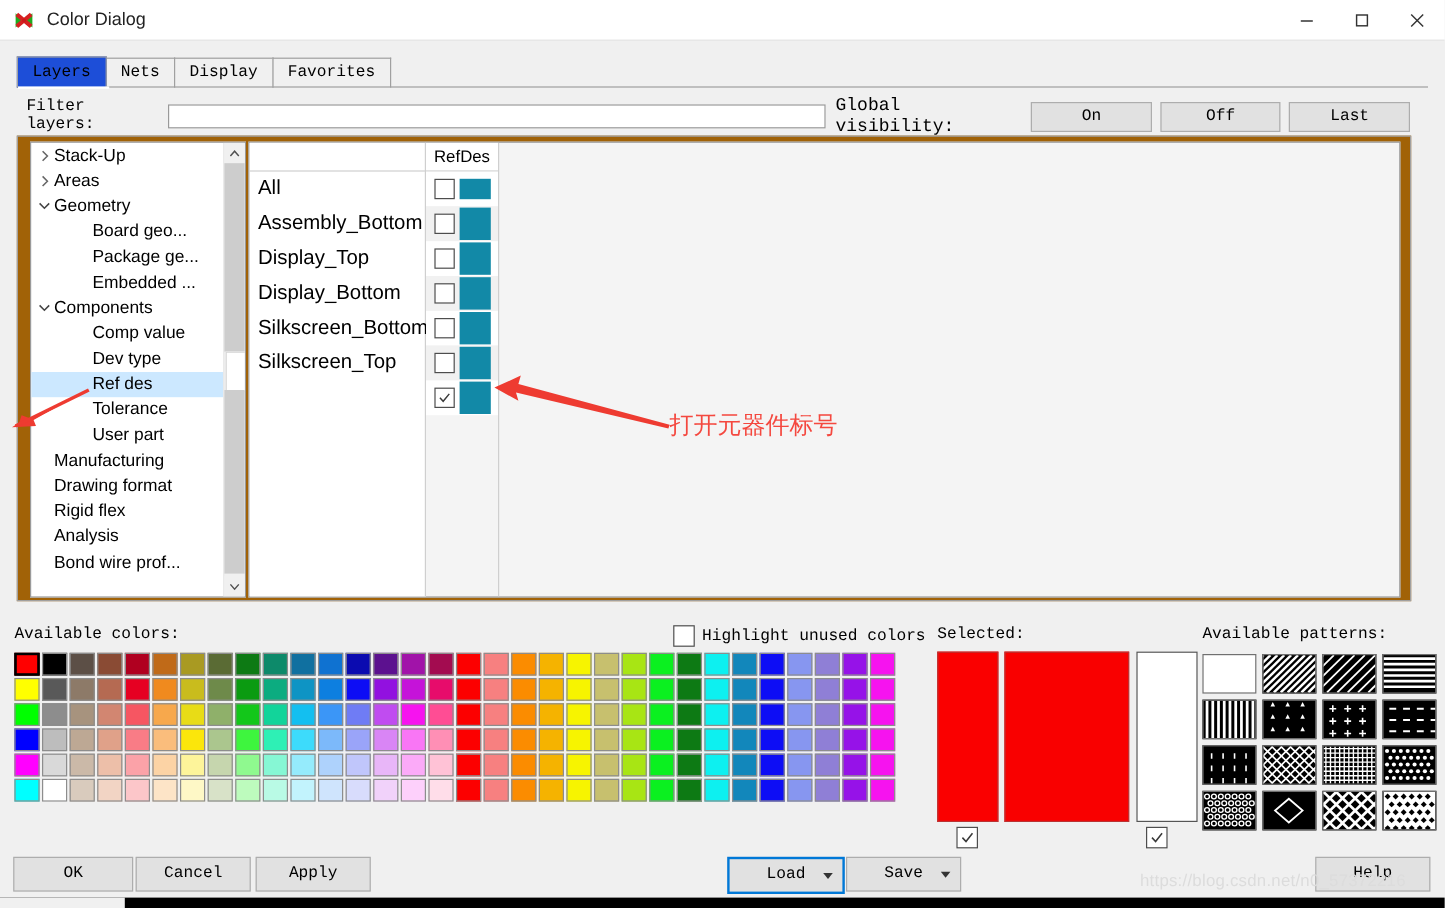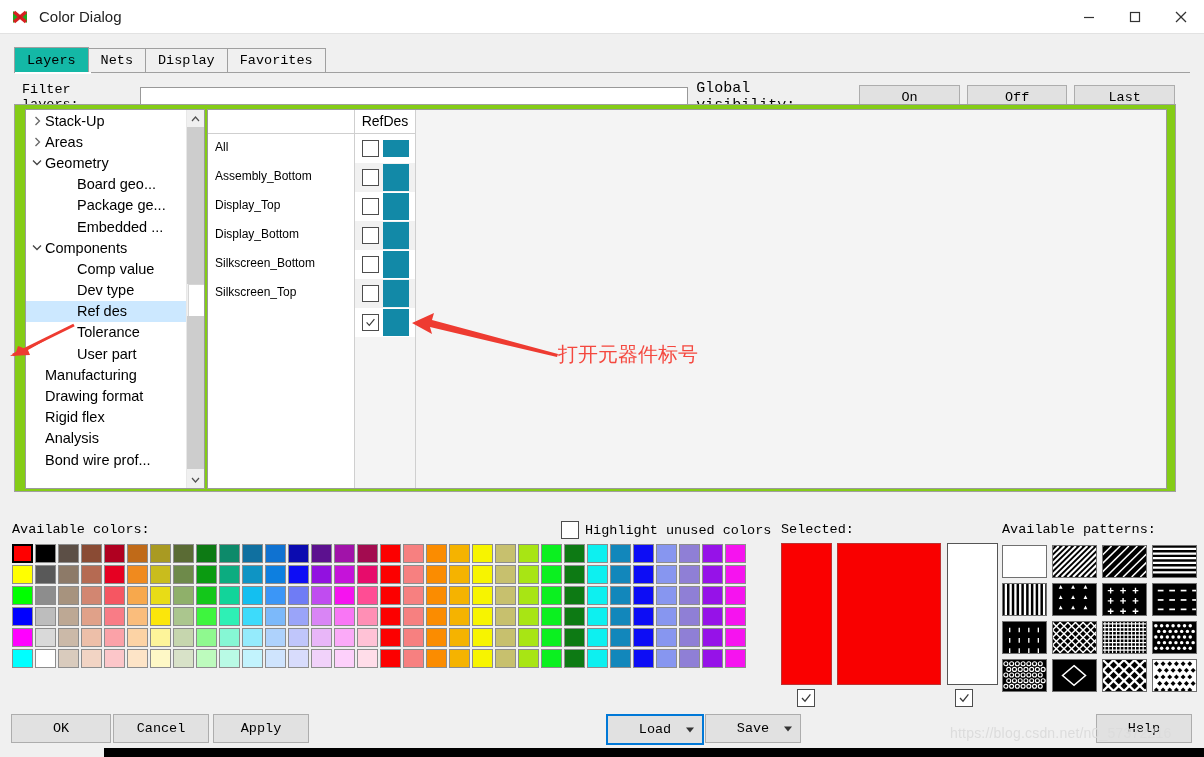--- a/index.html
+++ b/index.html
@@ -25,21 +25,21 @@
   #tabstrip{
     position:absolute;left:14px;top:48px;width:1176px;height:25px;
     display:flex;align-items:flex-end;
   }
   .tab{
     font-family:"Liberation Mono","DejaVu Sans Mono",monospace;font-size:13.5px;
     height:24px;line-height:24px;padding:0 12px;
     background:#f0f0f0;border:1px solid #a0a0a0;border-bottom:none;
     margin-right:-1px;color:#000;white-space:nowrap;
   }
-  .tab.active{background:#14b8a6;position:relative;z-index:3;height:25px;line-height:25px;margin-top:40px;}
+  .tab.active{background:#1d4ed8;position:relative;z-index:3;height:25px;line-height:25px;margin-top:40px;}
   #tab-underline{
     position:absolute;left:14px;top:72px;width:1176px;height:1px;background:#a0a0a0;
   }
   #tab-underline-white{
     position:absolute;left:15px;top:72px;width:76px;height:2px;background:#ffffff;z-index:4;
   }
   
   #filter-row{
     position:absolute;left:22px;top:85px;width:1160px;height:24px;
     display:flex;align-items:center;
@@ -55,22 +55,22 @@
     font-family:"Liberation Mono","DejaVu Sans Mono",monospace;font-size:15px;
     margin-left:8px;margin-right:8px;
   }
   .gv-btn{
     width:103px;height:23px;background:#e1e1e1;border:1px solid #adadad;
     font-family:"Liberation Mono","DejaVu Sans Mono",monospace;font-size:13.5px;
     display:flex;align-items:center;justify-content:center;margin-right:7px;cursor:default;
   }
   
   #main-panel{
-    position:absolute;left:14px;top:104px;width:1160px;height:386px;
-    background:#84cc16;border:1px solid #a0a0a0;
+    position:absolute;left:14px;top:113px;width:1160px;height:386px;
+    background:#a16207;border:1px solid #a0a0a0;
   }
   
   #tree-box{
     position:absolute;left:10px;top:4px;width:178px;height:378px;
     border:1px solid #9a9a9a;background:#fff;overflow:hidden;
   }
   #tree-inner{position:absolute;left:0;top:0;right:17px;top:0;bottom:0;}
   .tnode{height:21.2px;display:flex;align-items:center;font-size:14.5px;color:#000;
          font-family:"Liberation Sans",sans-serif;white-space:nowrap;cursor:default;}
   .tnode .chev{width:16px;display:flex;align-items:center;justify-content:center;flex:none;color:#555;font-size:11px;}
@@ -91,21 +91,21 @@
   
   #layer-box{
     position:absolute;left:192px;top:4px;width:958px;height:378px;
     border:1px solid #9a9a9a;background:#f4f4f4;
   }
   #layer-names{
     position:absolute;left:0;top:0;width:146px;height:100%;background:#fff;
     border-right:1px solid #cfcfcf;
   }
   #layer-header{height:23px;}
-  .lname{height:29px;line-height:29px;padding-left:7px;font-size:12px;white-space:nowrap;
+  .lname{height:29px;line-height:29px;padding-left:7px;font-size:17px;white-space:nowrap;
          font-family:"Liberation Sans",sans-serif;}
   #layer-cols{position:absolute;left:147px;top:0;width:60px;height:100%;}
   #col-head{height:23px;font-size:14px;text-align:center;line-height:23px;
             font-family:"Liberation Sans",sans-serif;border-bottom:1px solid #cfcfcf;background:#fff;}
   .lrow{height:29px;display:flex;align-items:center;justify-content:center;position:relative;background:#fff;}
   .lrow.alt{background:#f1f1f1;}
   .cb{width:15px;height:15px;border:1px solid #4d4d4d;background:#fff;display:flex;
       align-items:center;justify-content:center;flex:none;margin-right:4px;}
   .cb svg{display:block;}
   .swatch{width:26px;height:27px;flex:none;}

